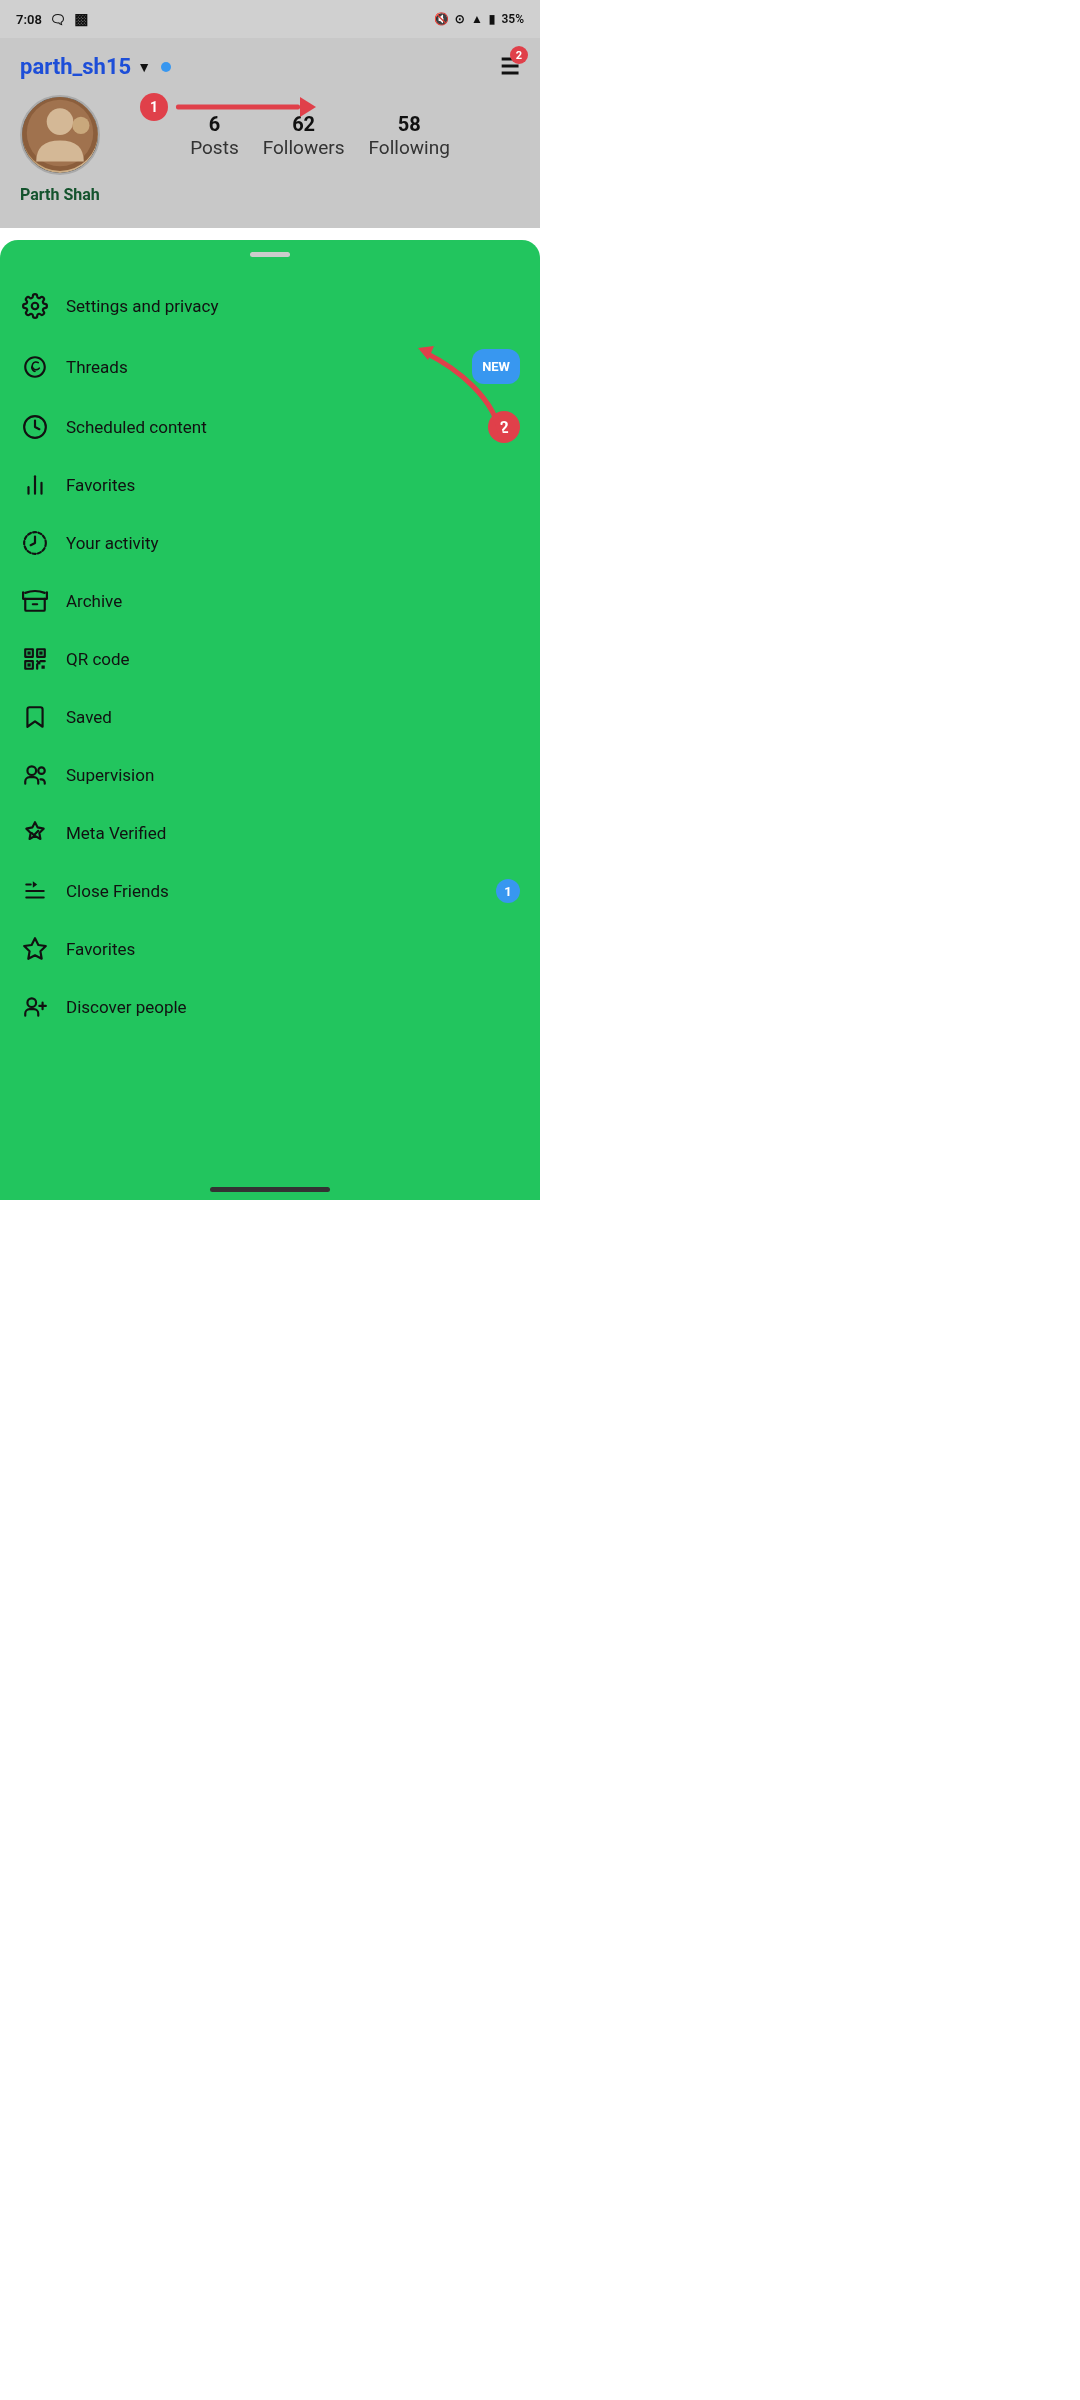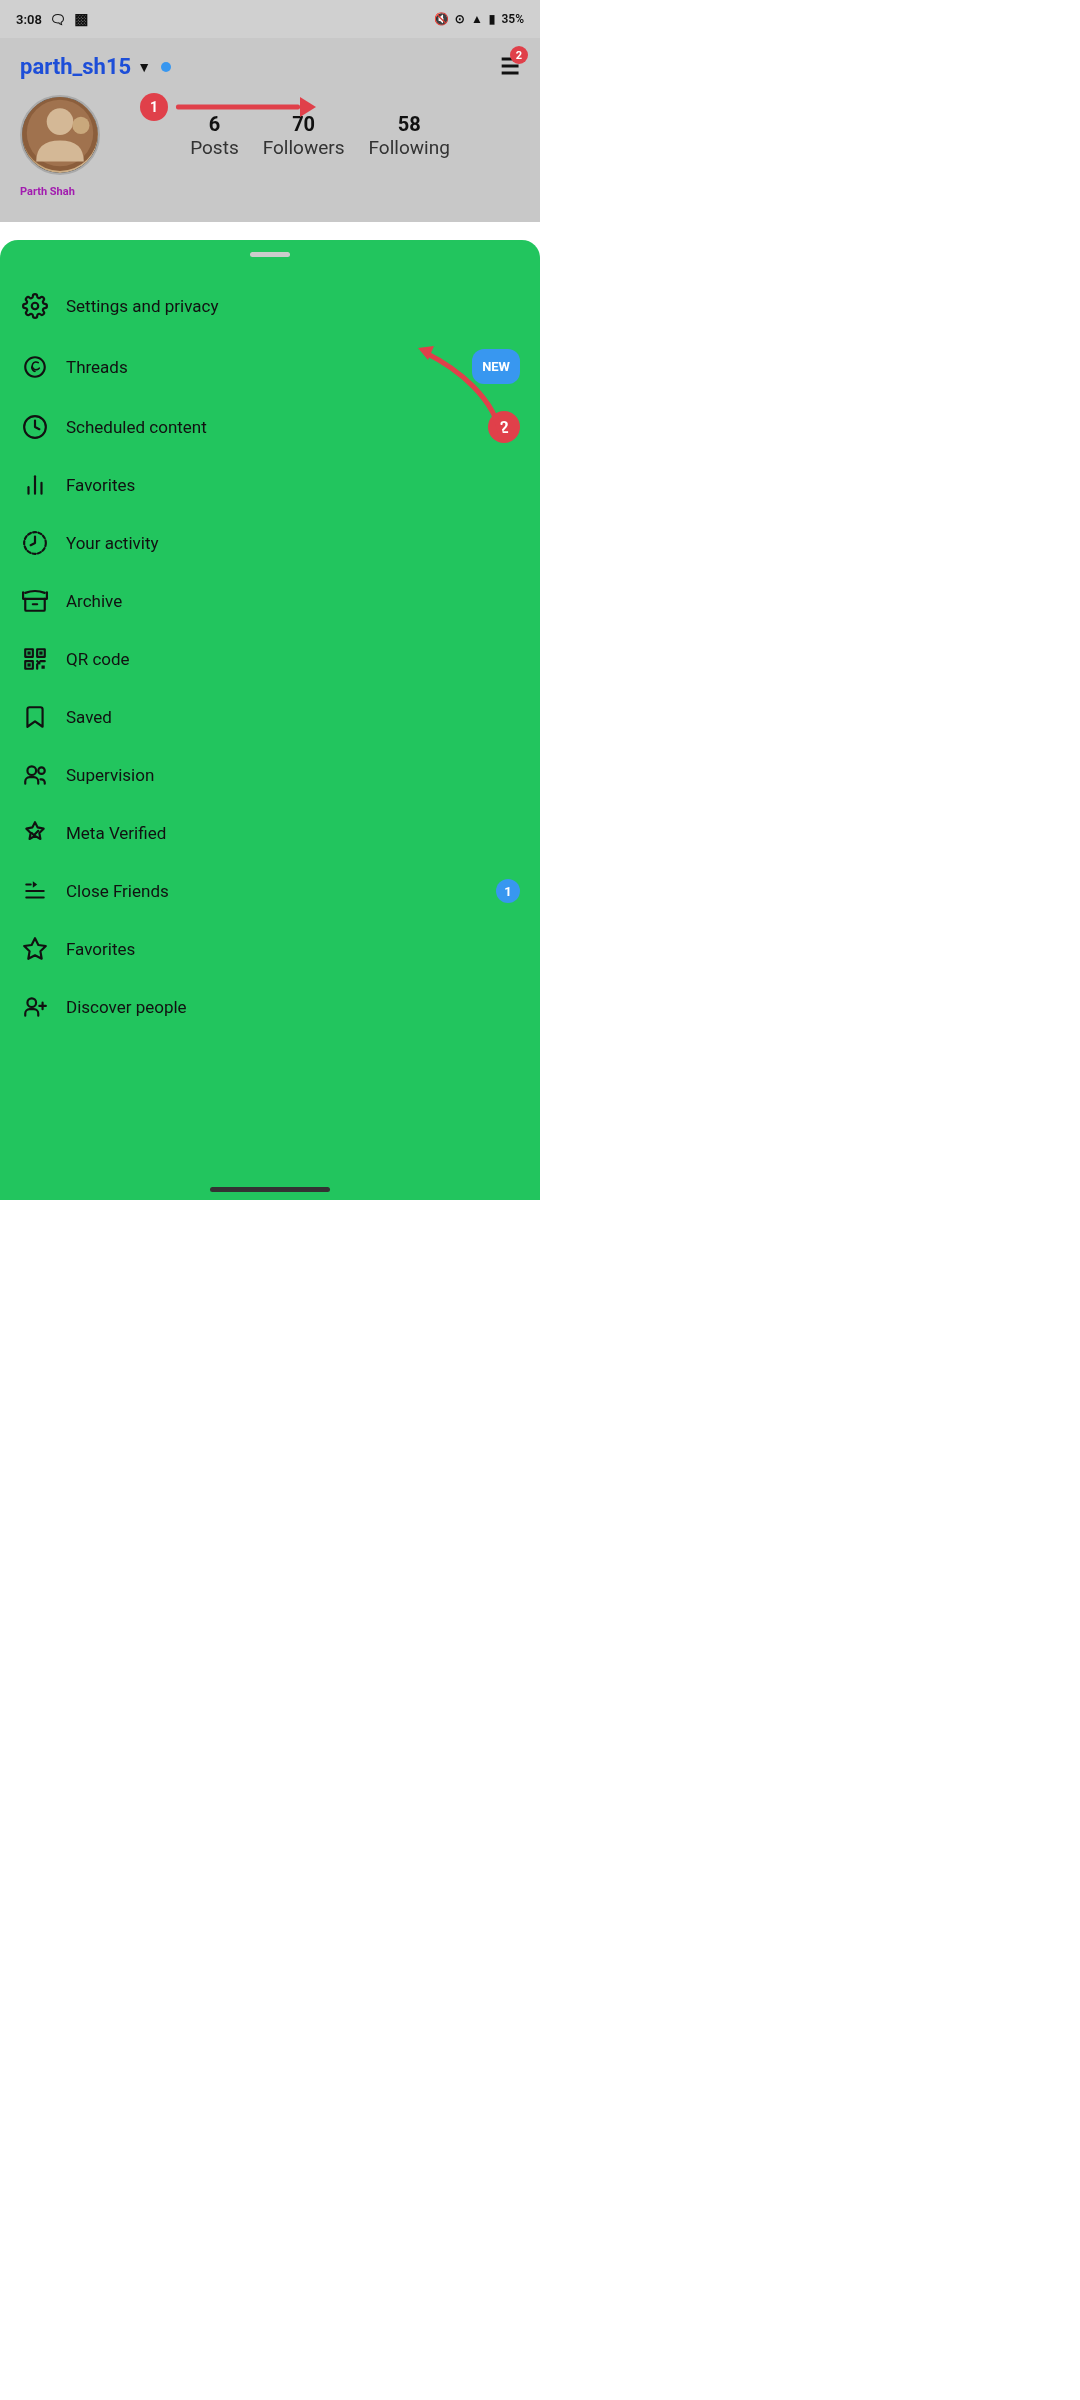--- a/index.html
+++ b/index.html
@@ -149,23 +149,23 @@
       color: #111;
       display: block;
     }
 
     .stat-label {
       font-size: 19px;
       color: #333;
     }
 
     .profile-name {
-      font-size: 11px;
-      font-weight: 700;
-      color: #a21caf;
+      font-size: 16px;
+      font-weight: 700;
+      color: #14532d;
       margin-top: 10px;
     }
 
     .circle-num {
       width: 28px;
       height: 28px;
       border-radius: 50%;
       background: #e0404a;
       color: #fff;
       font-weight: 700;
@@ -284,21 +284,21 @@
       stroke-width: 2;
       stroke-linecap: round;
       stroke-linejoin: round;
     }
   </style>
 </head>
 <body>
 
 <div class="status-bar">
   <div class="status-left">
-    <span>3:08</span>
+    <span>7:08</span>
     <span>🗨</span>
     <span style="font-size:15px;">▩</span>
   </div>
   <div class="status-right">
     <span>🔇</span>
     <span>⊙</span>
     <span>▲</span>
     <span>▮</span>
     <span>35%</span>
   </div>
@@ -333,21 +333,21 @@
           <ellipse cx="62" cy="32" rx="9" ry="9" fill="#c9a87c"></ellipse>
         </svg>
       </div>
     </div>
     <div class="stats-area">
       <div class="stat-item">
         <span class="stat-number">6</span>
         <span class="stat-label">Posts</span>
       </div>
       <div class="stat-item">
-        <span class="stat-number">70</span>
+        <span class="stat-number">62</span>
         <span class="stat-label">Followers</span>
       </div>
       <div class="stat-item">
         <span class="stat-number">58</span>
         <span class="stat-label">Following</span>
       </div>
     </div>
   </div>
   <div class="profile-name">Parth Shah</div>
 

